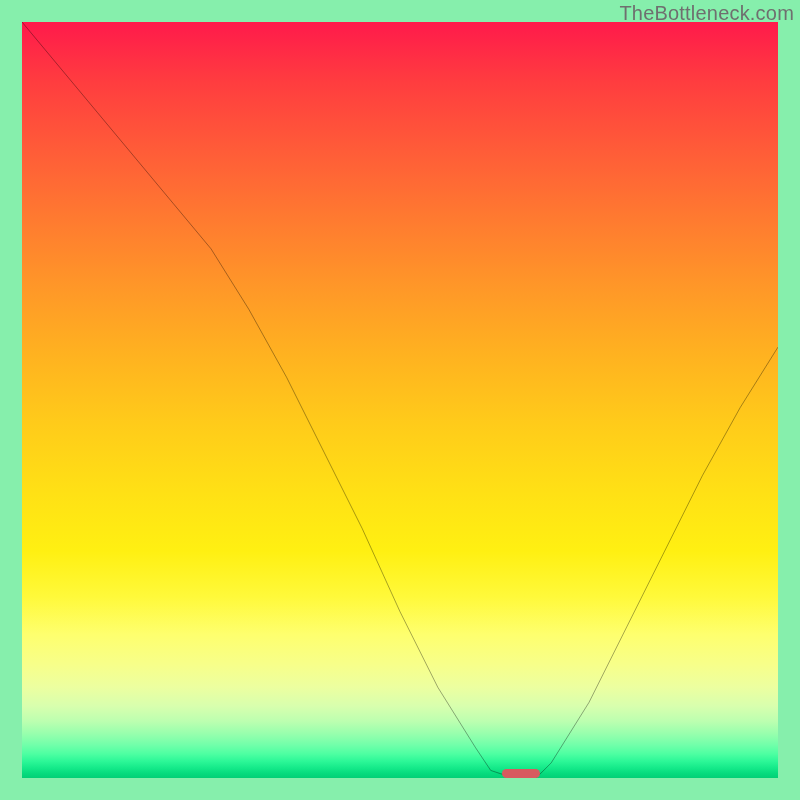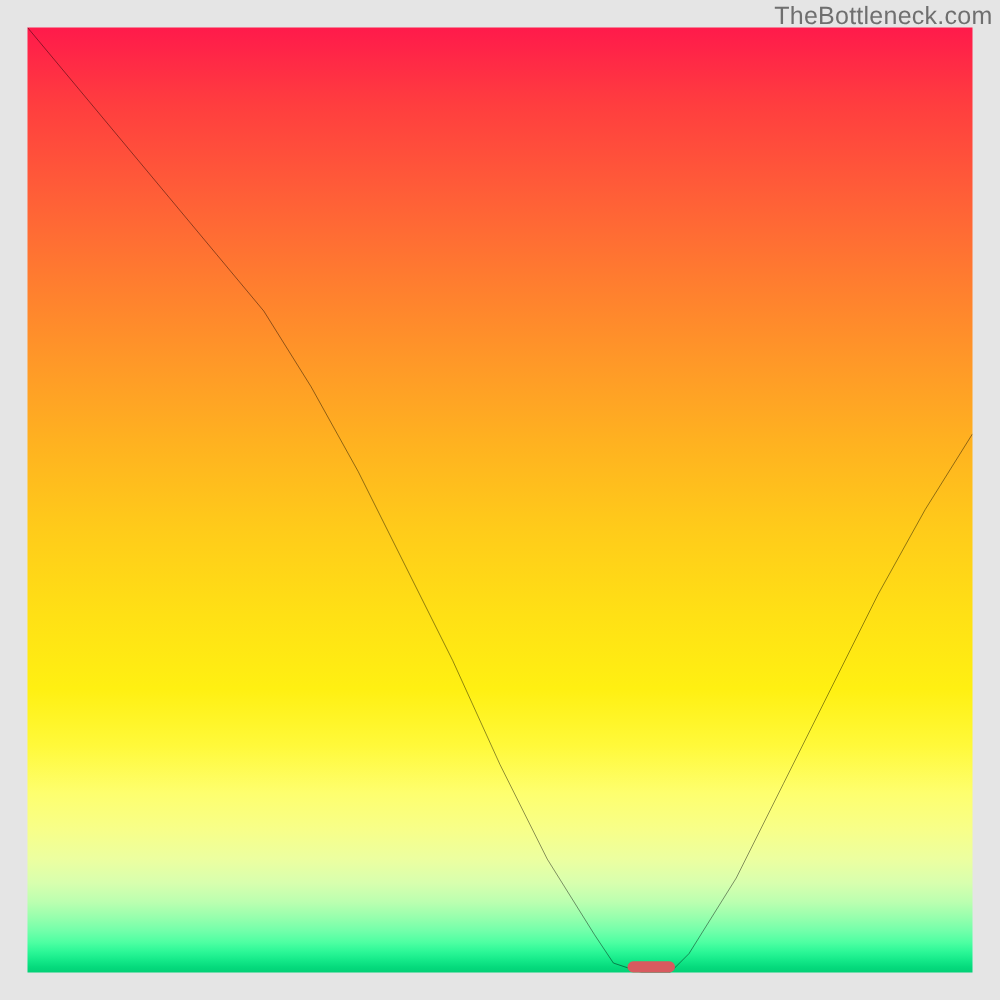--- a/index.html
+++ b/index.html
@@ -10,21 +10,21 @@
     overflow: hidden;
     background: #ffffff;
     font-family: Arial, Helvetica, sans-serif;
   }
   .frame {
     position: absolute;
     left: 0;
     top: 0;
     width: 800px;
     height: 800px;
-    background: #e5e5e5;
+    background: #86efac;
   }
   .plot-area {
     position: absolute;
     left: 22px;
     top: 22px;
     width: 756px;
     height: 756px;
     
     background: linear-gradient(
       to bottom,

